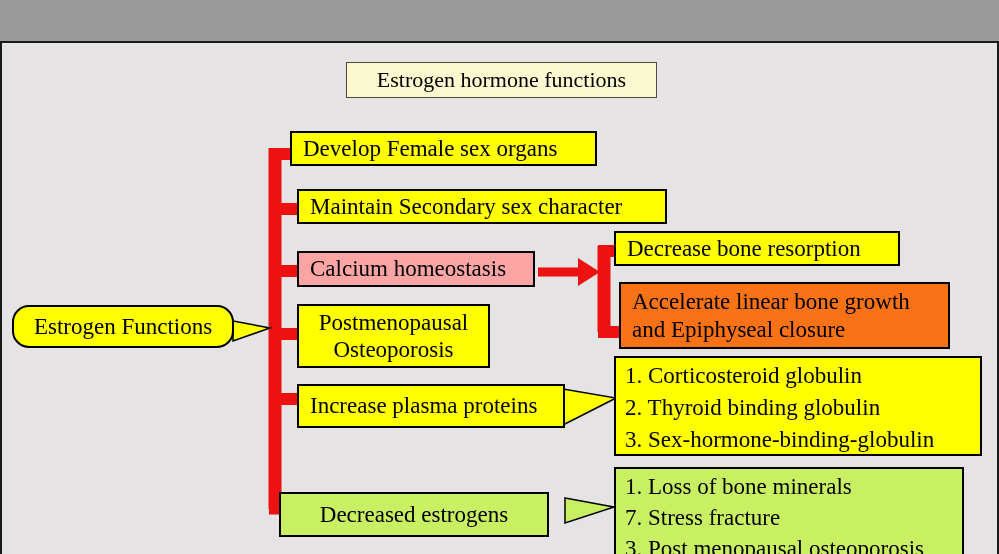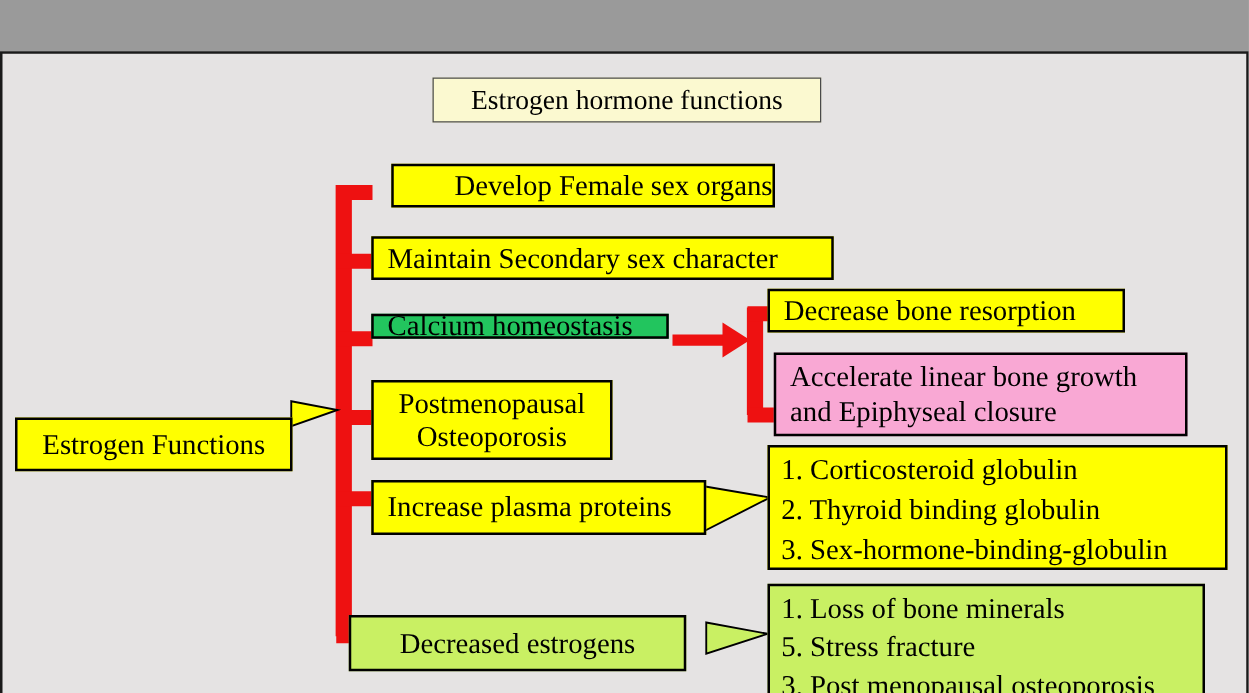--- a/index.html
+++ b/index.html
@@ -68,63 +68,63 @@
 
     <polygon points="231,278 268,285 231,298" stroke-width="1.5" style="fill: rgb(255, 255, 0); stroke: rgb(0, 0, 0);"></polygon>
     <polygon points="561,346 614,355 561,382" stroke-width="1.5" style="fill: rgb(255, 255, 0); stroke: rgb(0, 0, 0);"></polygon>
     <polygon points="563,455 612,464 563,480" stroke-width="1.5" style="fill: rgb(201, 240, 99); stroke: rgb(0, 0, 0);"></polygon>
   </svg>
 
   <div class="box center title-box" style="left: 344px; top: 19px; width: 311px; height: 36px; background-color: rgb(251, 249, 208);">
     <span>Estrogen hormone functions</span>
   </div>
 
-  <div class="box center" style="left: 10px; top: 291px; width: 222px; height: 43px; background-color: rgb(255, 255, 0);">
+  <div class="box center" style="left: 10px; top: 262px; width: 222px; height: 43px; background-color: rgb(255, 255, 0); border-radius: 17px;">
     <span>Estrogen Functions</span>
   </div>
 
-  <div class="box padL" style="left: 311px; top: 88px; width: 307px; height: 35px; background-color: rgb(255, 255, 0); justify-content: flex-end;">
+  <div class="box padL" style="left: 288px; top: 88px; width: 307px; height: 35px; background-color: rgb(255, 255, 0);">
     <span>Develop Female sex organs</span>
   </div>
 
   <div class="box padL" style="left: 295px; top: 146px; width: 370px; height: 35px; background-color: rgb(255, 255, 0);">
     <span>Maintain Secondary sex character</span>
   </div>
 
-  <div class="box padL" style="left: 295px; top: 208px; width: 238px; height: 20px; background-color: #22c55e;">
+  <div class="box padL" style="left: 295px; top: 208px; width: 238px; height: 36px; background-color: #fca5a5;">
     <span>Calcium homeostasis</span>
   </div>
 
   <div class="box center" style="left: 295px; top: 261px; width: 193px; height: 64px; background-color: rgb(255, 255, 0);">
     <span>Postmenopausal Osteoporosis</span>
   </div>
 
   <div class="box padL" style="left: 295px; top: 341px; width: 268px; height: 44px; background-color: rgb(255, 255, 0);">
     <span>Increase plasma proteins</span>
   </div>
 
   <div class="box center" style="left: 277px; top: 449px; width: 270px; height: 45px; background-color: rgb(201, 240, 99);">
     <span>Decreased estrogens</span>
   </div>
 
   <div class="box padL" style="left: 612px; top: 188px; width: 286px; height: 35px; background-color: rgb(255, 255, 0);">
     <span>Decrease bone resorption</span>
   </div>
 
-  <div class="box padL" style="left: 617px; top: 239px; width: 331px; height: 67px; background-color: #f9a8d4;">
+  <div class="box padL" style="left: 617px; top: 239px; width: 331px; height: 67px; background-color: #f97316;">
     <span>Accelerate linear bone growth and Epiphyseal closure</span>
   </div>
 
   <div class="box listbox" style="left: 612px; top: 313px; width: 368px; height: 100px; background-color: rgb(255, 255, 0);">
     <div class="line">1. Corticosteroid globulin</div>
     <div class="line">2. Thyroid binding globulin</div>
     <div class="line">3. Sex-hormone-binding-globulin</div>
   </div>
 
   <div class="box listbox" style="left: 612px; top: 424px; width: 350px; height: 97px; background-color: rgb(201, 240, 99);">
     <div class="line" style="line-height:31px">1. Loss of bone minerals</div>
-    <div class="line" style="line-height:31px">5. Stress fracture</div>
+    <div class="line" style="line-height:31px">7. Stress fracture</div>
     <div class="line" style="line-height:31px">3. Post menopausal osteoporosis</div>
   </div>
 
   <div class="watermark" style="right:10px;top:518px;">©labpedia.net</div>
 
 </div>
 
 </body></html>

